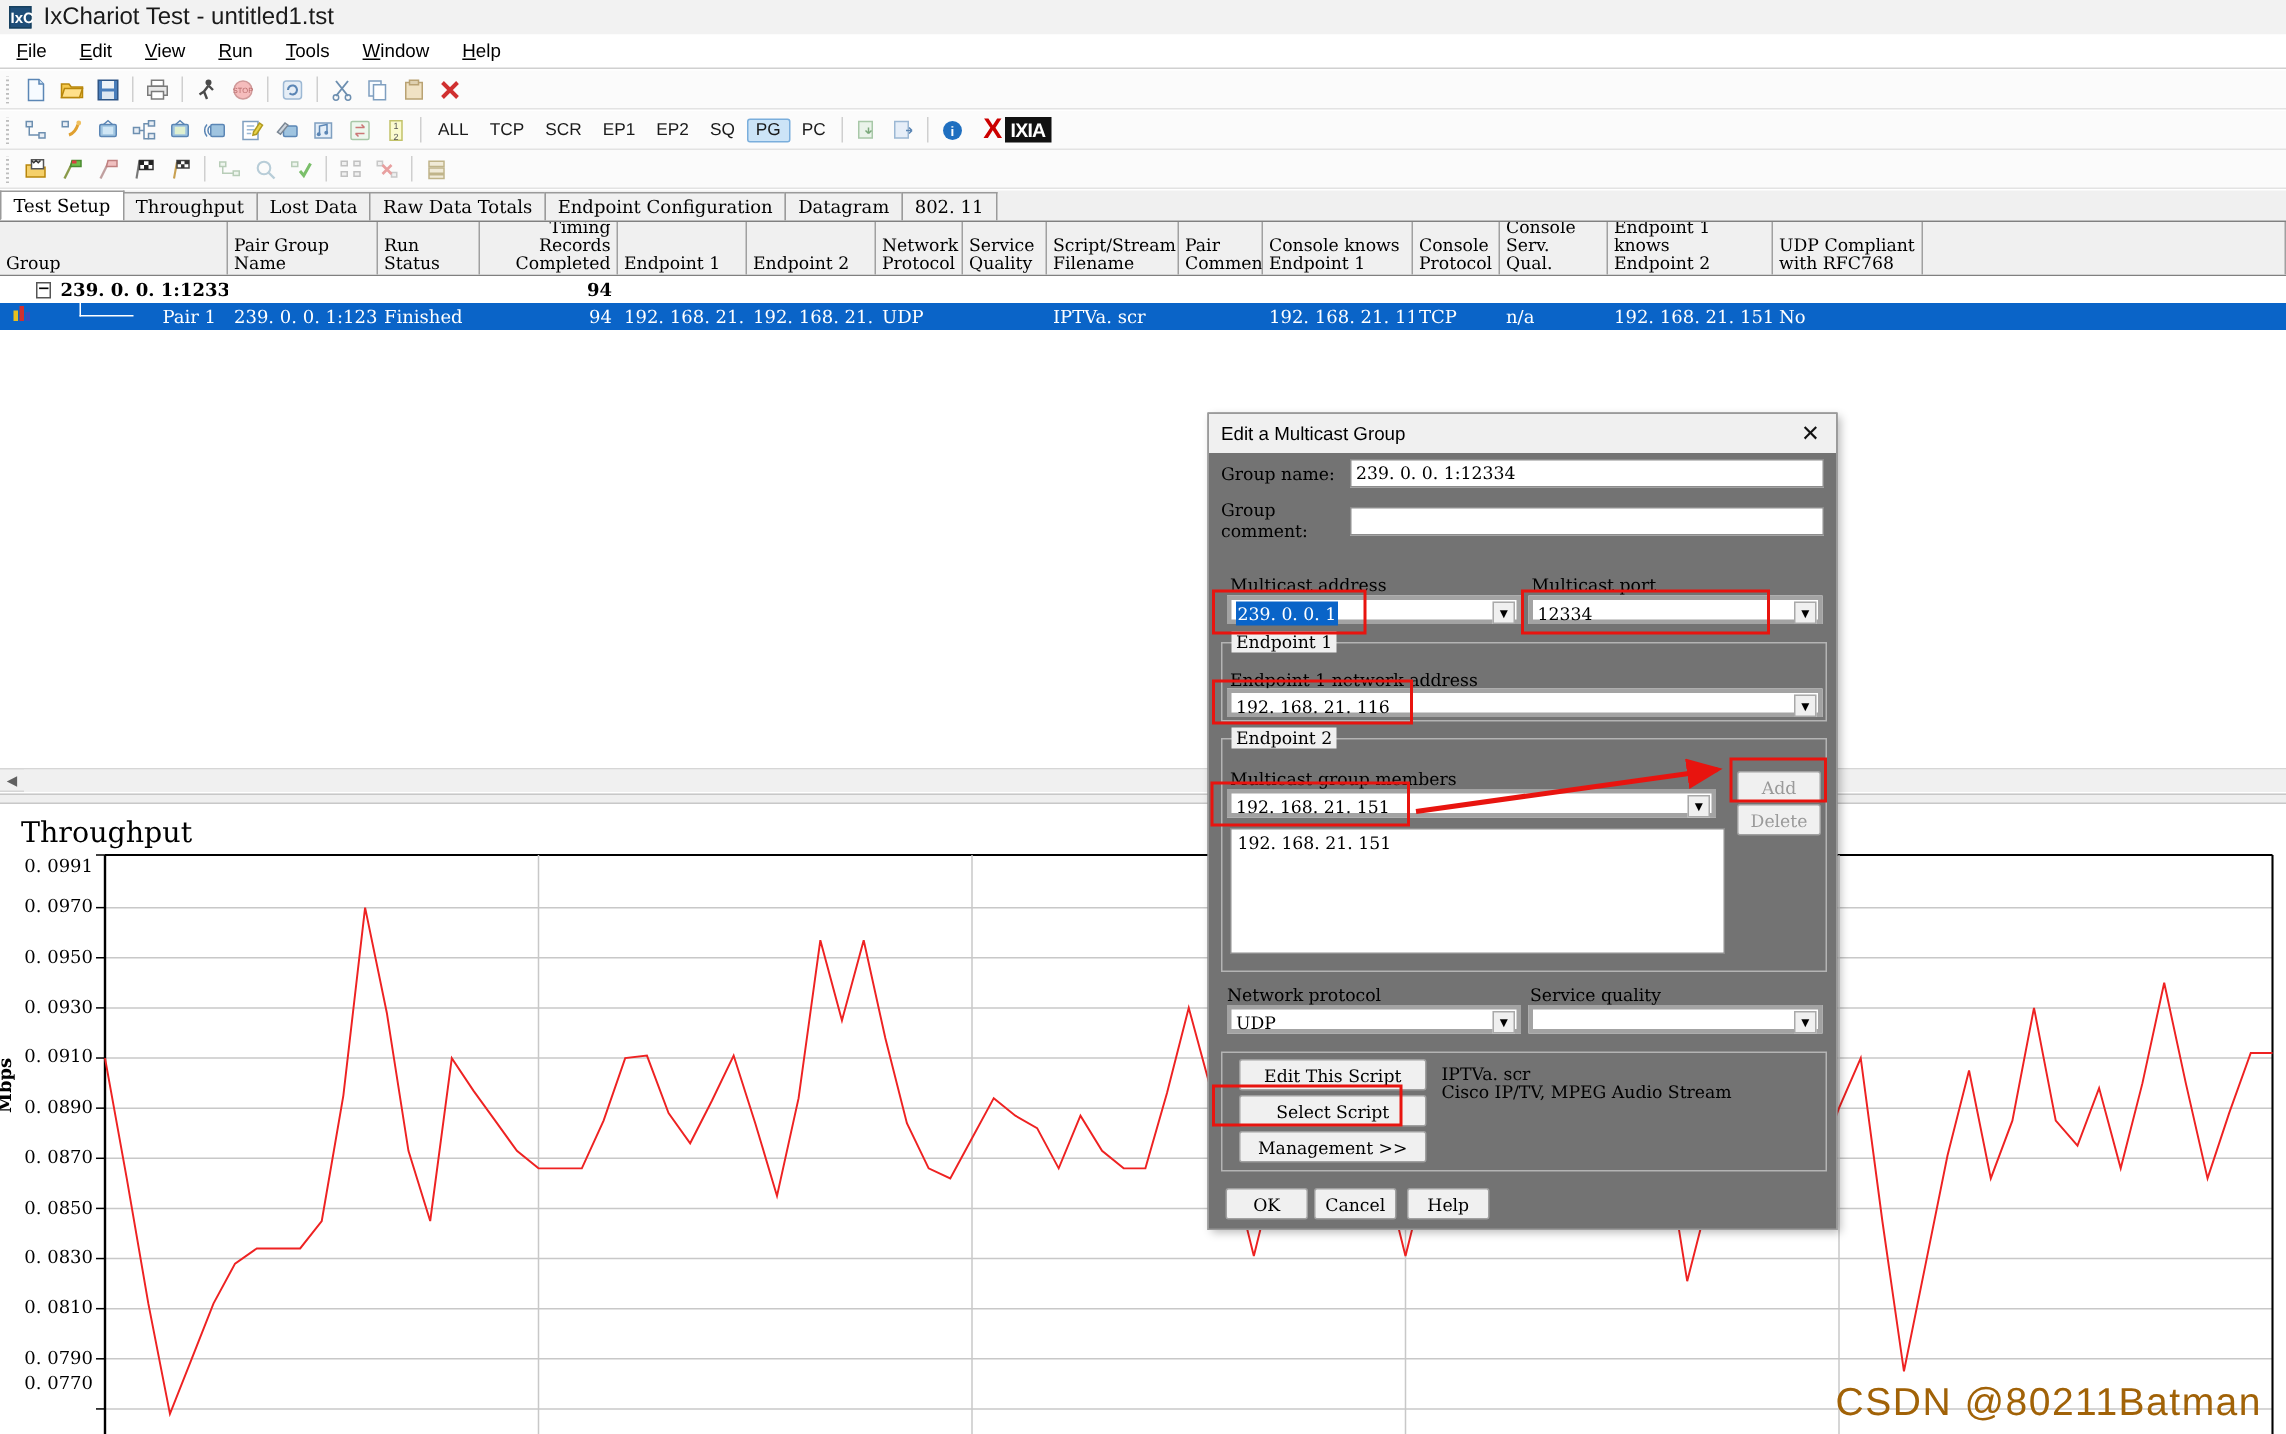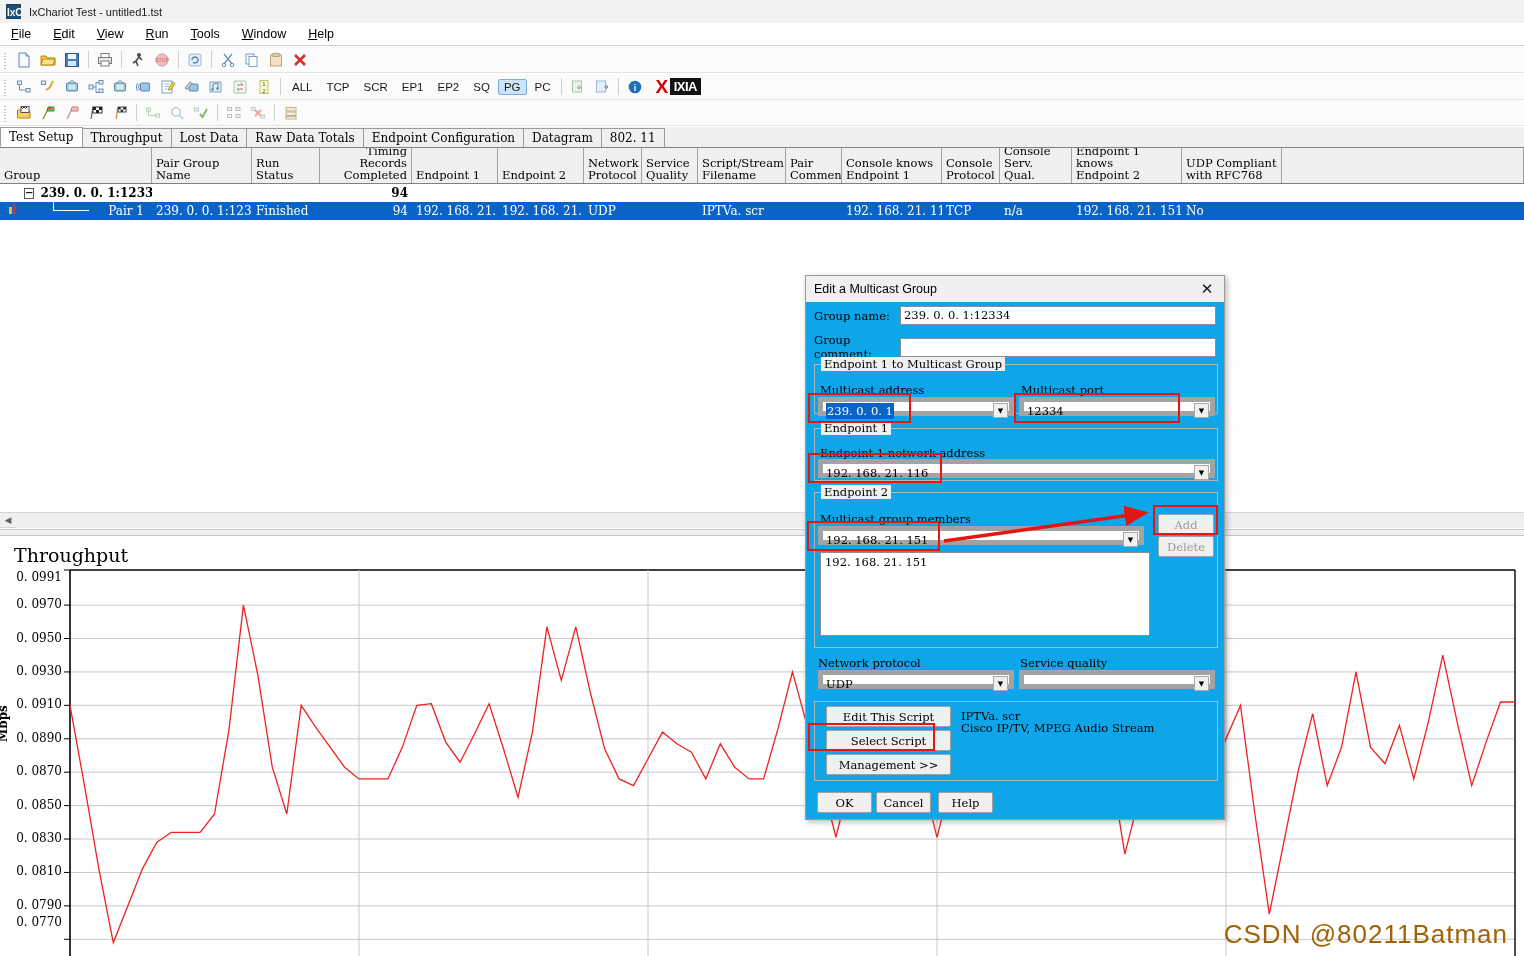--- a/index.html
+++ b/index.html
@@ -18,21 +18,21 @@
     position:absolute; left:0; top:0; width:1524px; height:23px;
     background:#f2f2f2;
     display:flex; align-items:center; gap:8px; padding-left:6px;
   }
   .appicon {
     width:15px; height:15px; background:#1f4e79; color:#fff;
     font-size:10px; line-height:15px; text-align:center;
     font-family:"Liberation Sans", sans-serif; font-weight:bold;
     border:1px solid #17405f;
   }
-  .titletext { font-size:11px; color:#1a1a1a; font-family:"Liberation Sans", sans-serif; }
+  .titletext { font-size:16px; color:#1a1a1a; font-family:"Liberation Sans", sans-serif; }
 
   
   .menubar {
     position:absolute; left:0; top:23px; width:1524px; height:23px;
     background:#ffffff; display:flex; align-items:center;
     border-bottom:1px solid #d0d0d0;
   }
   .menuitem {
     padding:2px 11px; font-size:12.5px; color:#000;
     font-family:"Liberation Sans", sans-serif; cursor:default;
@@ -135,21 +135,21 @@
     text-align:right; width:62px;
   }
   .watermark{
     position:absolute; right:16px; bottom:6px; font-size:26px; color:#a16207;
     font-family:"Liberation Sans", sans-serif; letter-spacing:1px; user-select:none;
   }
 
   
   .dialog {
     position:absolute; left:805px; top:275px; width:420px; height:545px;
-    background:#0ea5e9; border:1px solid #9a9a9a;
+    background:#737373; border:1px solid #9a9a9a;
     box-shadow: 2px 2px 6px rgba(0,0,0,0.28);
     font-family:"DejaVu Serif", serif; font-size:11.5px;
   }
   .dlg-title{
     height:26px; display:flex; align-items:center; padding:0 6px 0 8px;
     background:#f0f0f0; color:#000; font-family:"Liberation Sans", sans-serif; font-size:12.5px;
   }
   .dlg-title .t{flex:1;}
   .dlg-close{width:22px;height:20px;display:flex;align-items:center;justify-content:center;font-size:15px;color:#111;}
   .row{display:flex;align-items:center;padding:0 8px;margin-top:4px;}
@@ -158,21 +158,21 @@
     border:1px solid #8d8d8d; background:#fff; height:19px; line-height:17px;
     padding:0 3px; font-family:"DejaVu Serif", serif; font-size:11.5px; color:#000;
   }
   .groupbox{
     position:absolute; border:1px solid #b4b4b4;
   }
   .gb-title{
     position:absolute; top:-8px; left:6px; background:#f0f0f0; padding:0 3px;
     font-family:"DejaVu Serif", serif; font-size:11.5px; color:#000;
   }
-  .combo{ position:relative; border:5px solid #a3a3a3; background:#fff; height:19px; }
+  .combo{ position:relative; border:3px solid #a3a3a3; background:#fff; height:19px; }
   .combo .val{
     position:absolute; left:3px; top:1px; font-family:"DejaVu Serif", serif;
     font-size:11.5px; color:#000; line-height:16px;
   }
   .combo .val.hl{ background:#0a64c8; color:#fff; padding:0 1px;}
   .combo .arrow{
     position:absolute; right:1px; top:1px; width:15px; height:15px; background:#f0f0f0;
     border:1px solid #a9a9a9; display:flex; align-items:center; justify-content:center;
     font-size:7px; color:#000;
   }
@@ -691,23 +691,20 @@
     <div class="row">
       <div class="lbl" style="width:86px;">Group name:</div>
       <div class="tinput" style="flex:1;">239. 0. 0. 1:12334</div>
     </div>
 
     <div class="row" style="margin-top:8px;">
       <div class="lbl" style="width:86px;">Group comment:</div>
       <div class="tinput" style="flex:1;"></div>
     </div>
 
-    <div class="groupbox" style="left:8px; top:88px; width:404px; height:50px;">
-      <span class="gb-title">Endpoint 1 to Multicast Group</span>
-    </div>
     <div class="lbl" style="position:absolute; left:14px; top:107px;">Multicast address</div>
     <div class="combo" style="position:absolute; left:12px; top:121px; width:196px;">
       <span class="val hl">239. 0. 0. 1</span>
       <span class="arrow">▼</span>
     </div>
     <div class="lbl" style="position:absolute; left:215px; top:107px;">Multicast port</div>
     <div class="combo" style="position:absolute; left:213px; top:121px; width:196px;">
       <span class="val">12334</span>
       <span class="arrow">▼</span>
     </div>

